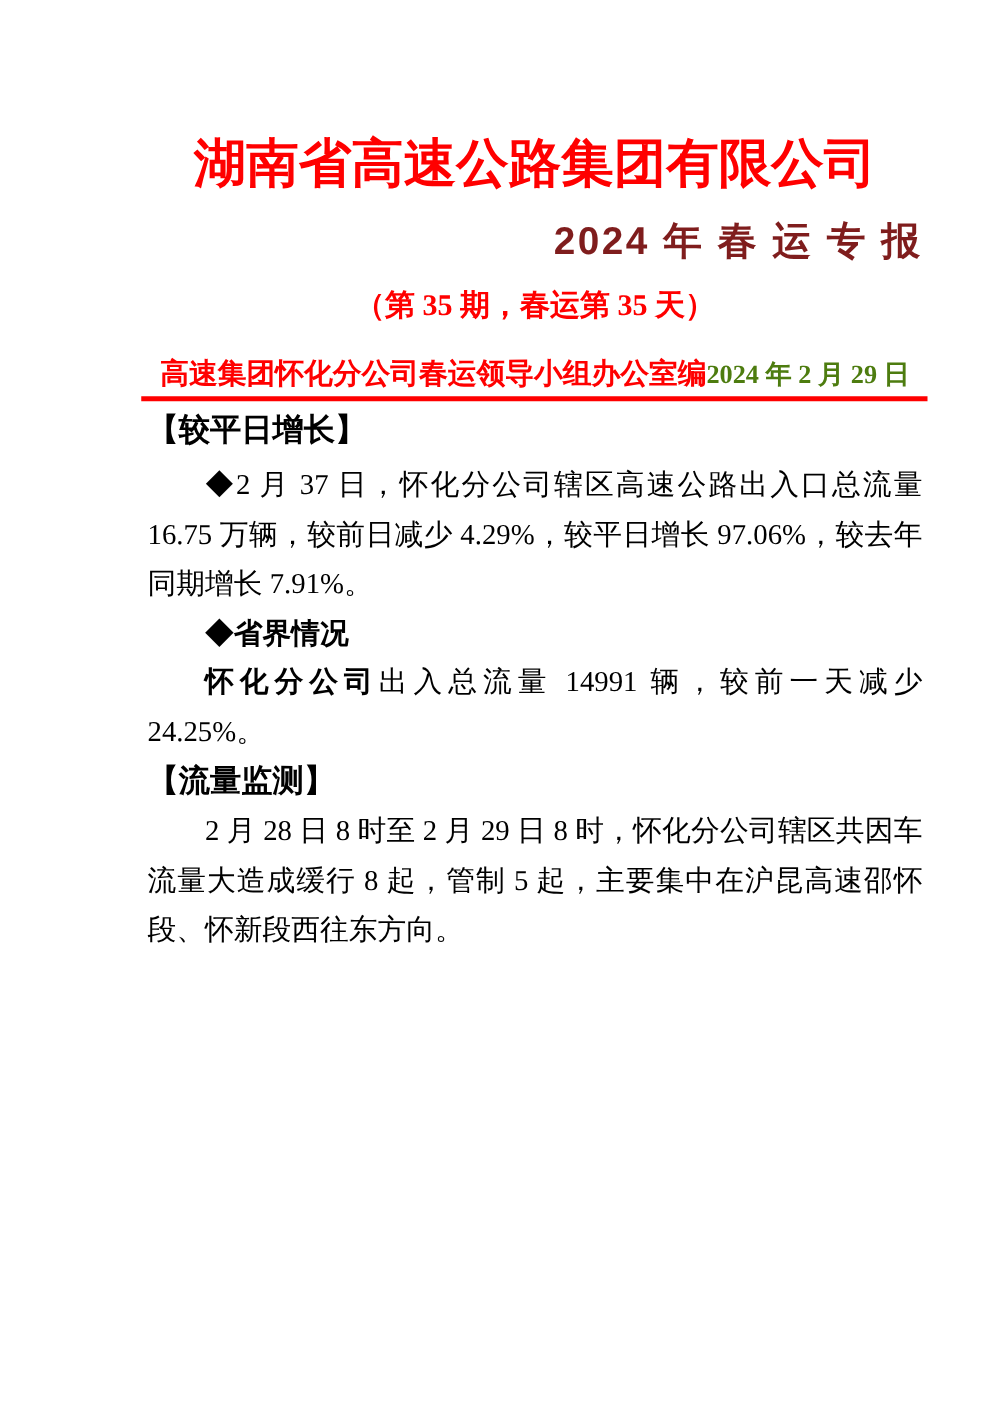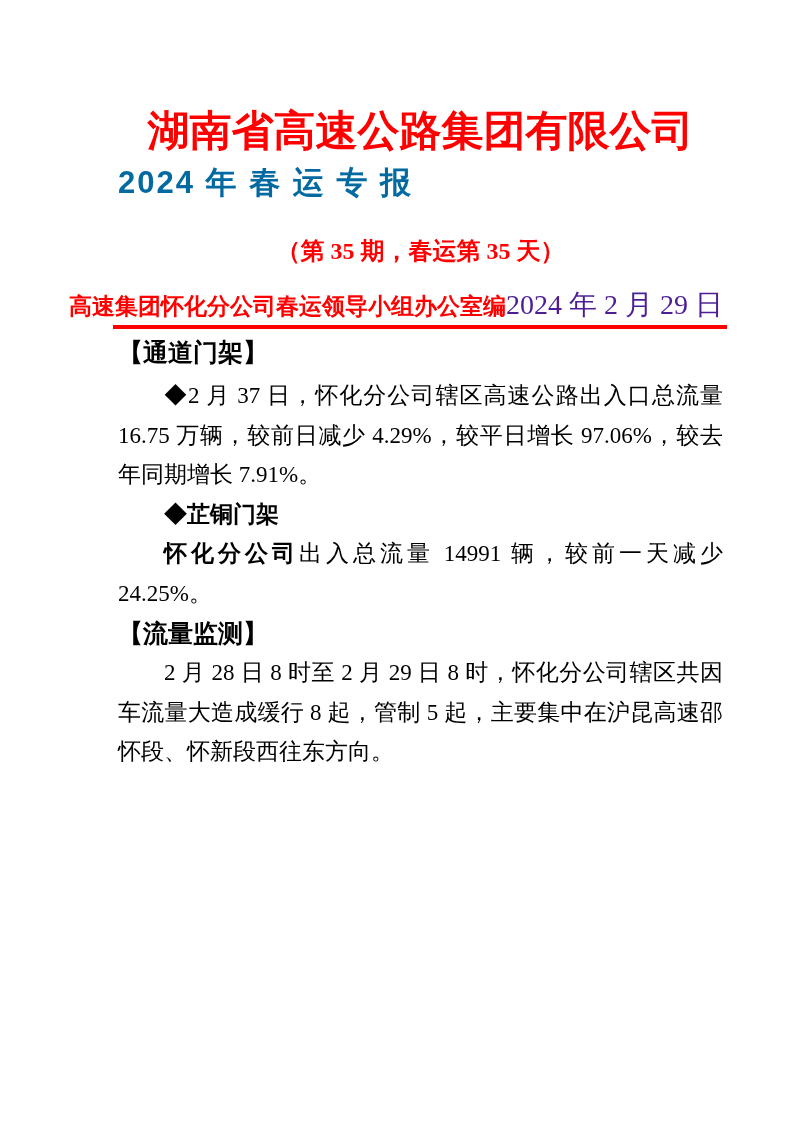--- a/index.html
+++ b/index.html
@@ -3,71 +3,72 @@
 <meta charset="utf-8">
 <style>
   html, body { margin: 0; padding: 0; background: #ffffff; }
   .page {
     position: relative;
     width: 793px;
     height: 1122px;
     margin: 0 auto;
     background: #ffffff;
     box-sizing: border-box;
-    padding: 100px 70px 0 118px;
+    padding: 100px 55px 0 118px;
     font-family: "Liberation Serif", serif;
     color: #000000;
     overflow: hidden;
   }
   .org-line {
     font-family: "Liberation Sans", sans-serif;
     font-weight: bold;
     color: #ff0000;
     font-size: 42px;
     line-height: 61px;
     text-align: center;
     white-space: nowrap;
   }
   .report-title {
     font-family: "Liberation Sans", sans-serif;
     font-weight: bold;
-    color: #0369a1;
+    color: #7f1d1d;
     font-size: 31px;
     line-height: 44px;
-    text-align: left;
+    margin-top: 10px;
+    text-align: right;
     letter-spacing: 2px;
     white-space: nowrap;
   }
   .issue-info {
     font-family: "Liberation Serif", serif;
     font-weight: bold;
     color: #ff0000;
     font-size: 24px;
     line-height: 33px;
-    margin-top: 30px;
+    margin-top: 14px;
     text-align: center;
     white-space: nowrap;
   }
   .masthead {
     margin-top: 22px;
     display: flex;
-    justify-content: flex-end;
+    justify-content: center;
     align-items: baseline;
     line-height: 30px;
   }
   .masthead .editor {
     font-size: 23px;
     font-weight: bold;
     color: #ff0000;
     white-space: nowrap;
   }
   .masthead .issue-date {
-    font-size: 28px;
-    font-weight: normal;
-    color: #4c1d95;
+    font-size: 21px;
+    font-weight: bold;
+    color: #4d7c0f;
     white-space: nowrap;
   }
   .red-rule {
     height: 4px;
     background: #ff0000;
     margin: 3px -4px 0 -5px;
   }
   .sec-heading {
     font-family: "Liberation Sans", sans-serif;
     font-weight: bold;
@@ -102,26 +103,26 @@
   <div class="org-line">湖南省高速公路集团有限公司</div>
   <div class="report-title">2024 年 春 运 专 报</div>
   <div class="issue-info">（第 35 期，春运第 35 天）</div>
 
   <div class="masthead">
     <span class="editor">高速集团怀化分公司春运领导小组办公室编</span>
     <span class="issue-date">2024 年 2 月 29 日</span>
   </div>
   <div class="red-rule"></div>
 
-  <div class="sec-heading first">【通道门架】</div>
+  <div class="sec-heading first">【较平日增长】</div>
 
   <div class="body-text">
     <p class="first-para">◆2 月 37 日，怀化分公司辖区高速公路出入口总流量 16.75 万辆，较前日减少 4.29%，较平日增长 97.06%，较去年同期增长 7.91%。</p>
 
-    <p class="sub-heading">◆芷铜门架</p>
+    <p class="sub-heading">◆省界情况</p>
 
 
 
     <p><b>怀化分公司</b><span>出入总流量 14991 辆，较前一天减少 24.25%。</span></p>
 
   </div>
 
   <div class="sec-heading">【流量监测】</div>
 
   <div class="body-text">

